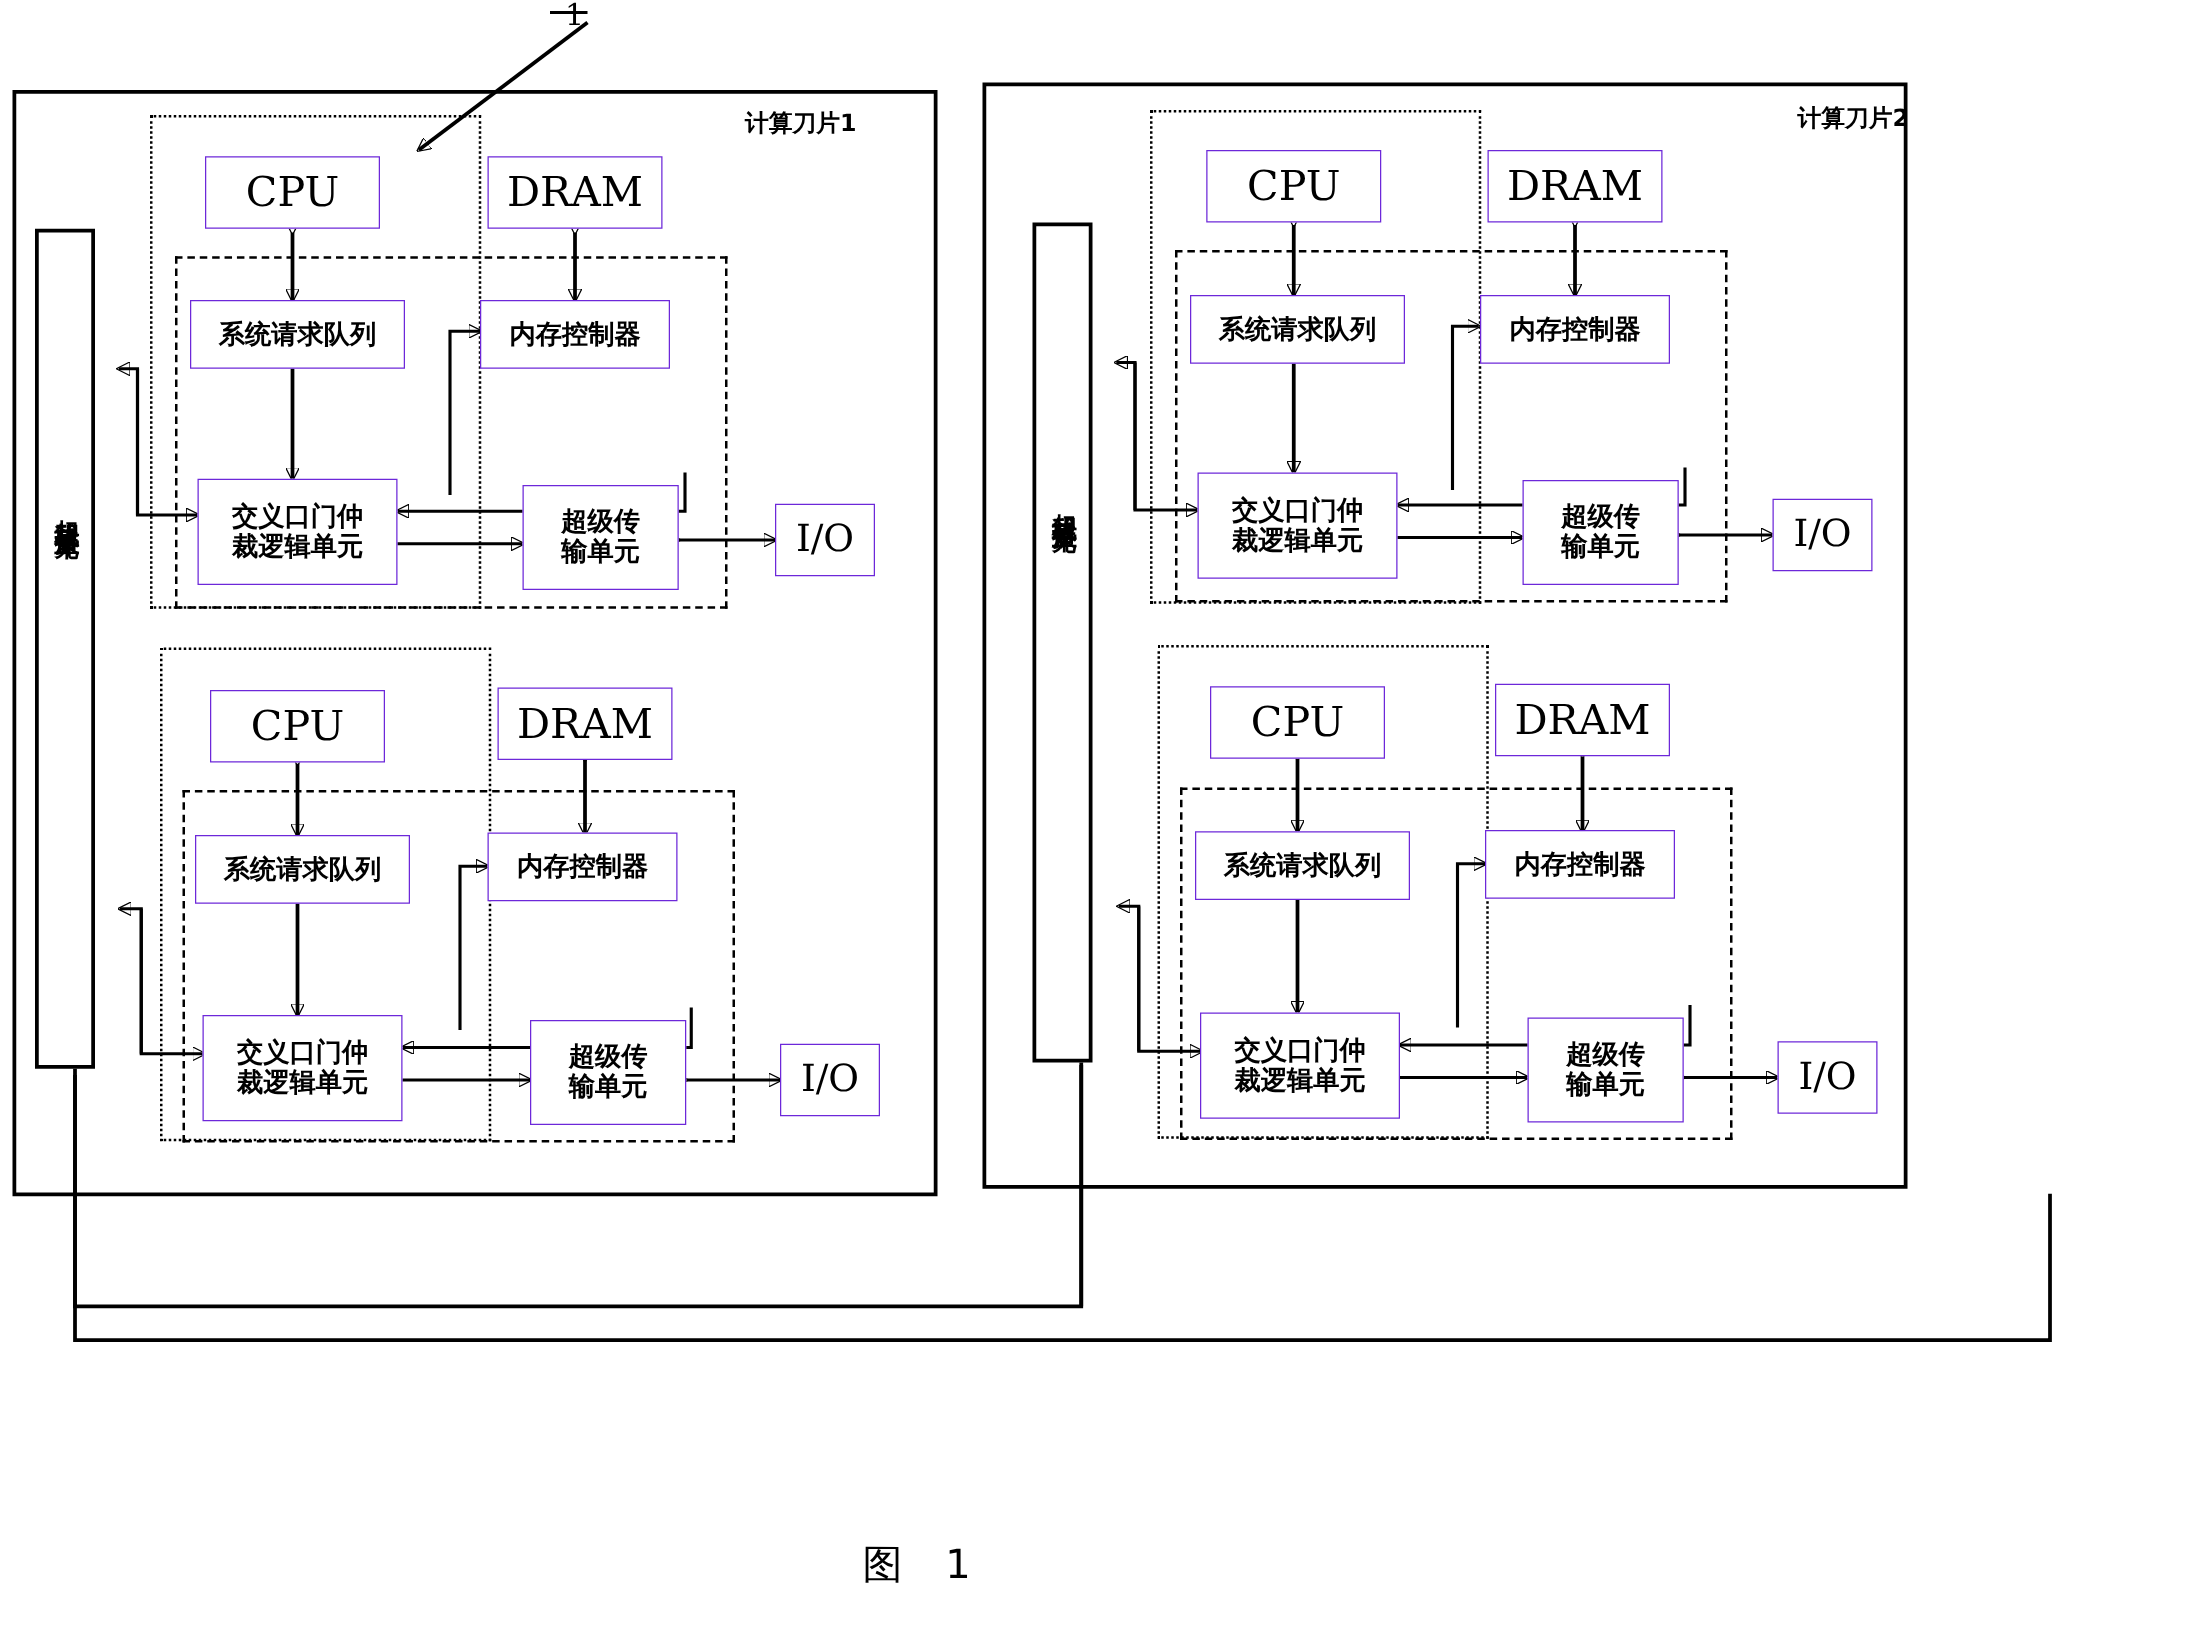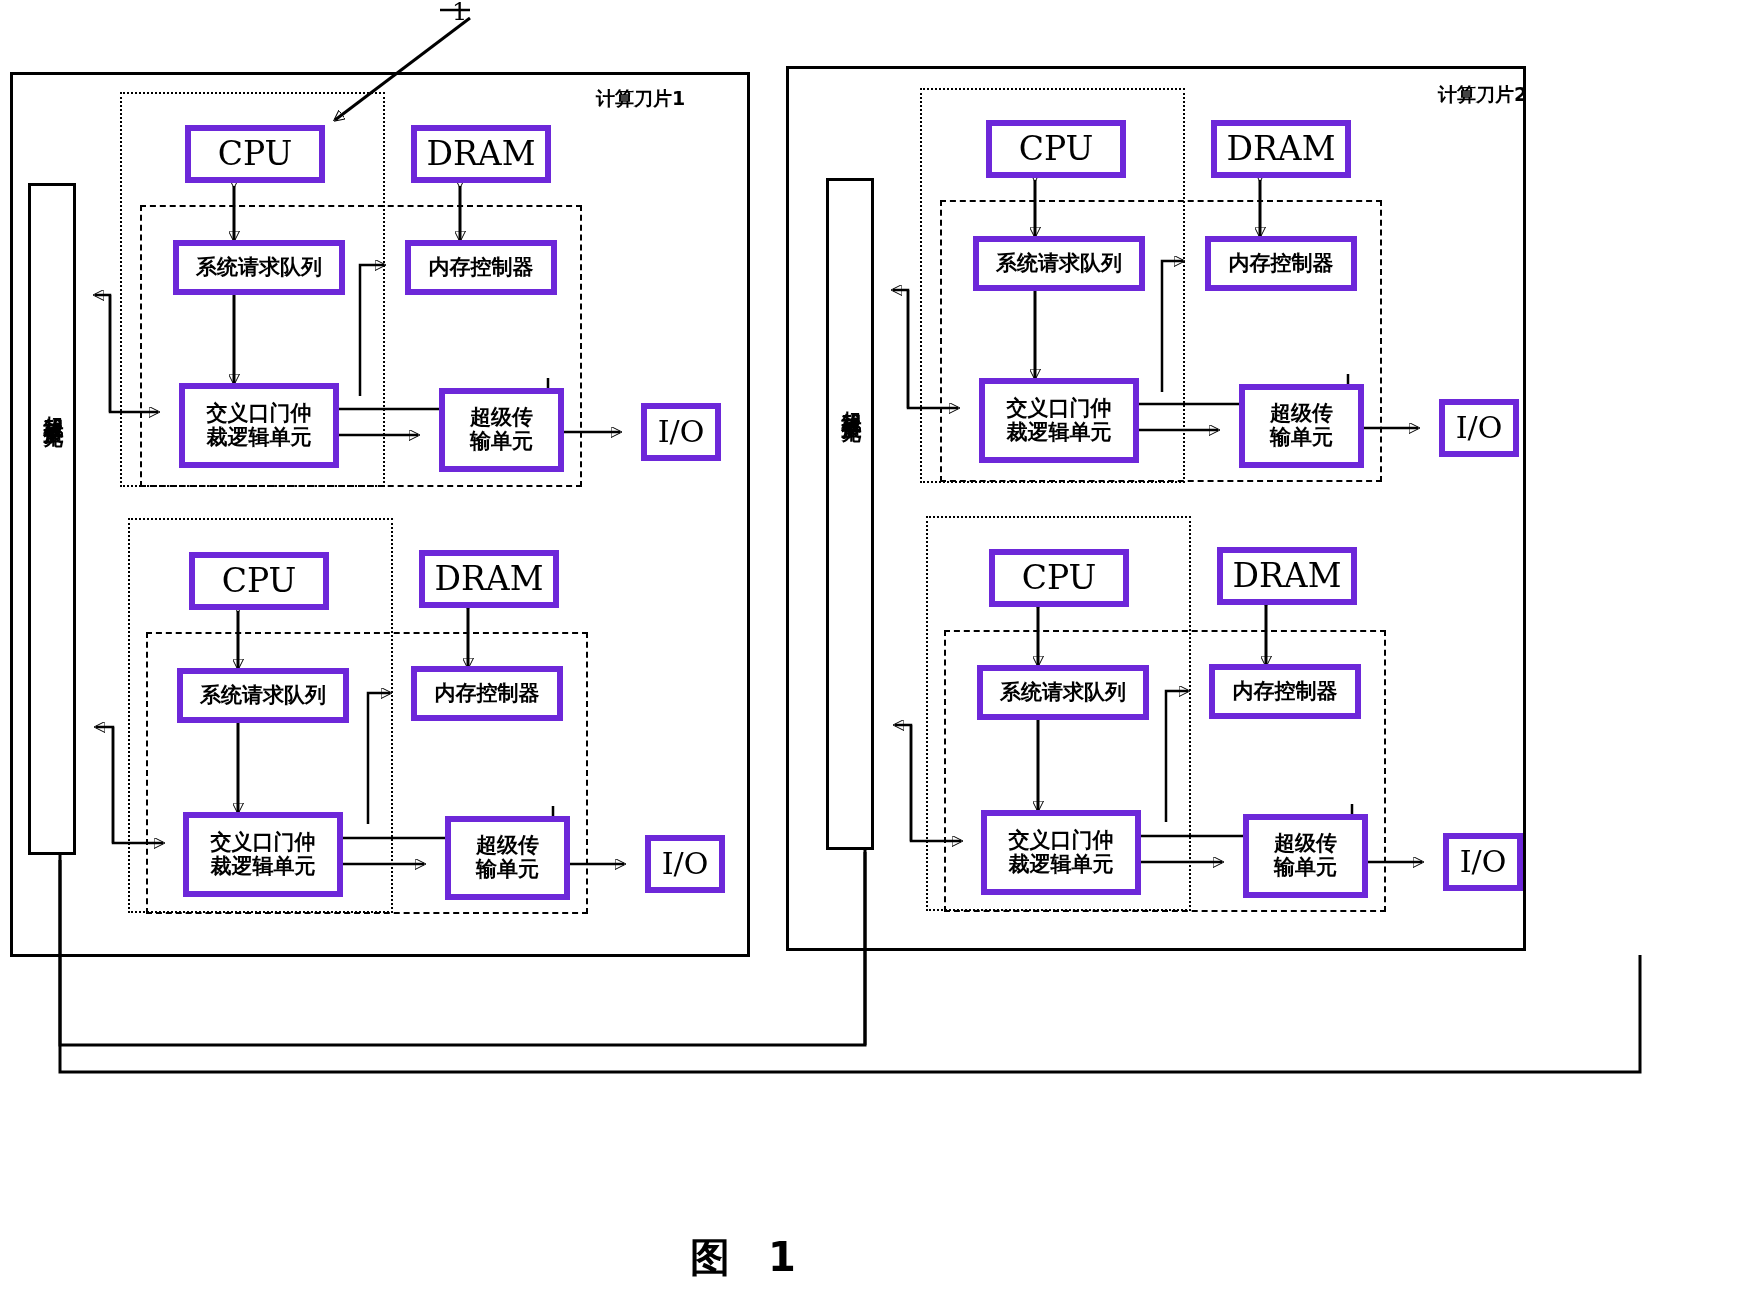--- a/index.html
+++ b/index.html
@@ -16,30 +16,29 @@
     position: relative;
     width: 1763px;
     height: 1310px;
     background: #ffffff;
     overflow: hidden;
   }
 
   
   .box {
     position: absolute;
-    border: 6px solid #6d28d9;
+    border: 1px solid #6d28d9;
     background: #fff;
     box-sizing: border-box;
     display: flex;
     align-items: center;
     justify-content: center;
     text-align: center;
     line-height: 1.12;
     font-weight: 700;
-    margin-left: 21px;
   }
   .box.latin { font-family: "DejaVu Serif", "Liberation Serif", serif; font-weight: 400; }
 
   .frame-solid {
     position: absolute;
     border: 3px solid #000;
     background: transparent;
     box-sizing: border-box;
   }
   .frame-dash {
@@ -75,22 +74,22 @@
 
   .vbar {
     position: absolute;
     border: 3px solid #000;
     background: #fff;
     box-sizing: border-box;
   }
 
   .caption {
     position: absolute;
-    font-size: 40px;
-    font-weight: 700;
+    font-size: 32px;
+    font-weight: 400;
     letter-spacing: 12px;
     white-space: nowrap;
   }
 
   .callout-num {
     position: absolute;
     font-size: 24px;
     font-family: "DejaVu Serif", "Liberation Serif", serif;
   }
 

